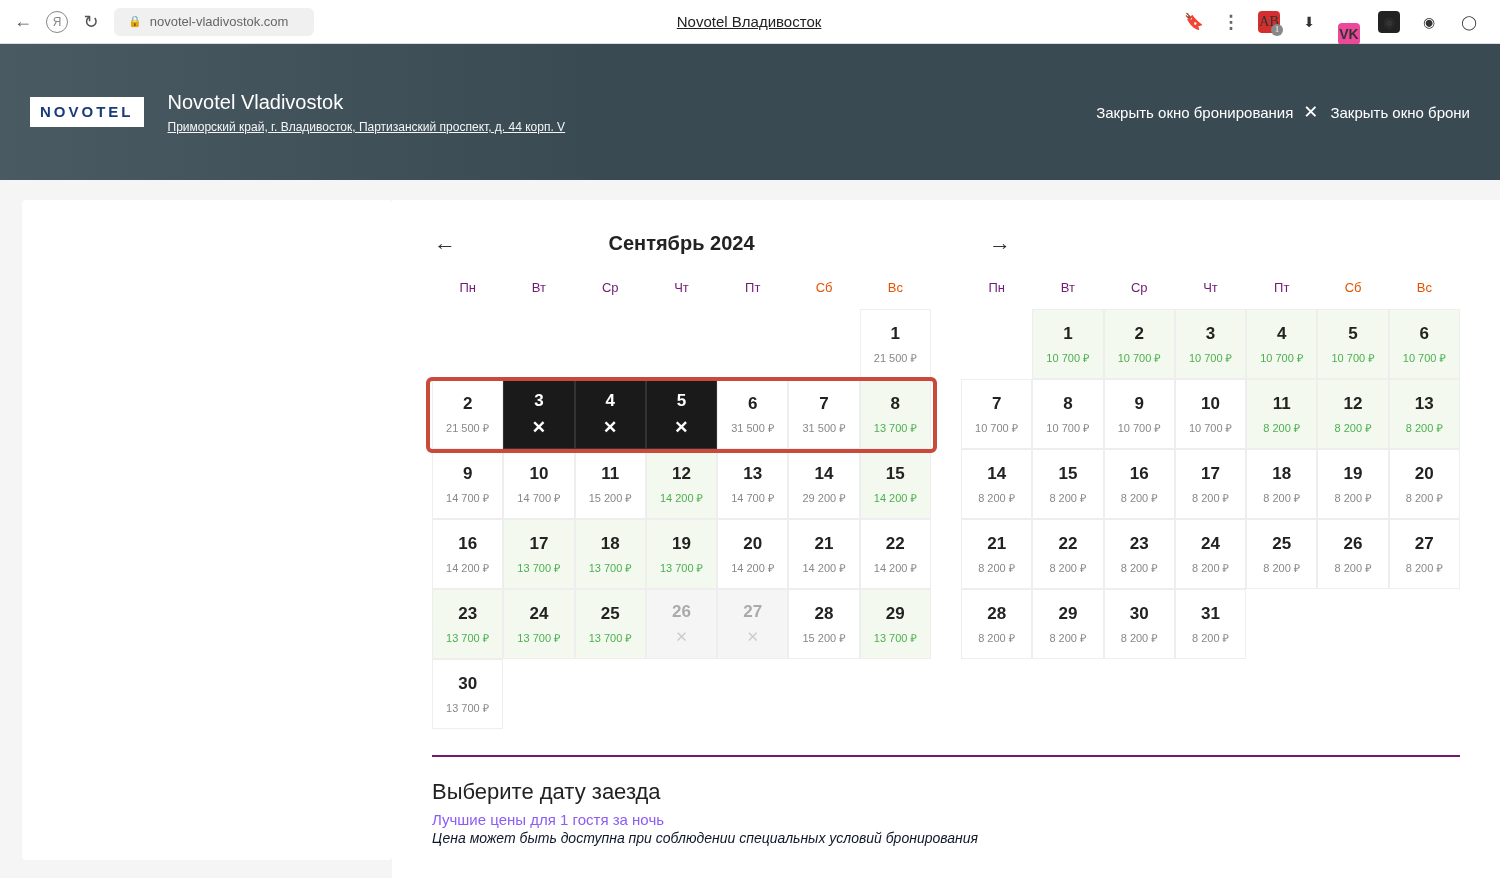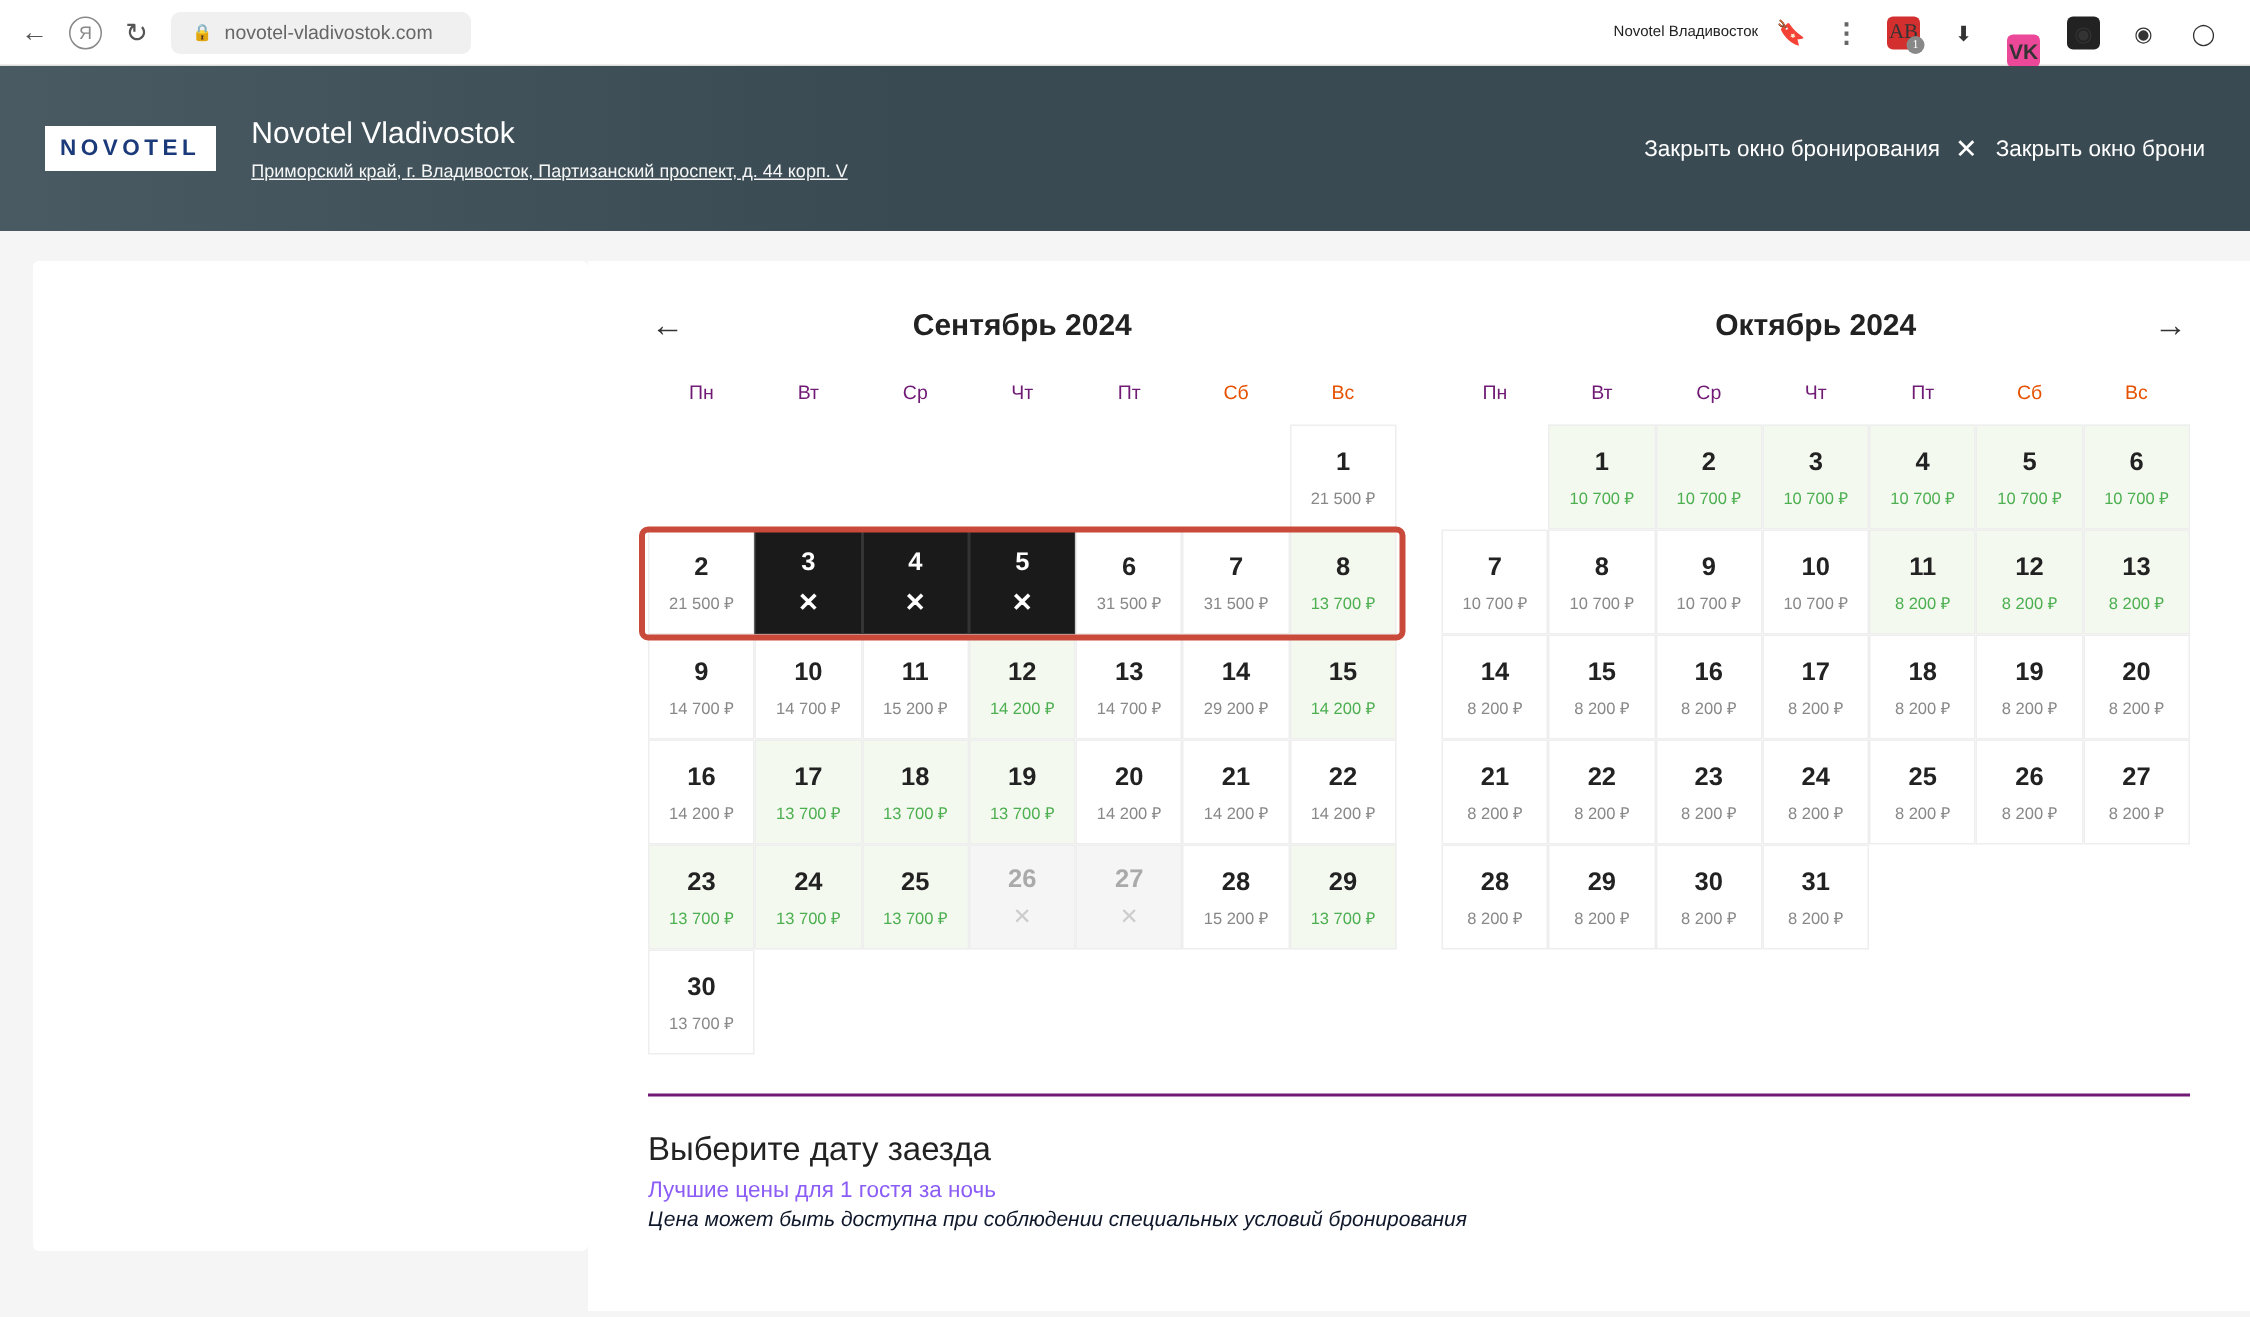--- a/index.html
+++ b/index.html
@@ -2,34 +2,34 @@
 <html><head>
 <meta charset="utf-8">
 <style>
   * { box-sizing: border-box; margin: 0; padding: 0; }
   body { font-family: Arial, Helvetica, sans-serif; width:1500px; height:878px; overflow:hidden; background:#f5f5f5; }
   .browser-bar { height:44px; background:#fff; display:flex; align-items:center; gap:12px; padding:0 12px; border-bottom:1px solid #ddd; }
   .browser-bar .nav-icon { width:22px; height:22px; display:flex; align-items:center; justify-content:center; color:#555; font-size:18px; }
   .browser-bar .circle { width:22px; height:22px; border:1.5px solid #888; border-radius:50%; display:flex; align-items:center; justify-content:center; font-size:12px; color:#888;}
   .url-box { flex:0 0 auto; display:flex; align-items:center; gap:8px; background:#f0f0f0; border-radius:6px; padding:4px 14px; height:28px; color:#666; font-size:13px; min-width:200px;}
   .url-box .lock { font-size:11px; color:#888;}
-  .tab-title { flex:1; text-align:right; font-size:10px; color:#222; }
+  .tab-title { flex:1; text-align:center; font-size:15px; color:#222;text-decoration:underline; }
   .right-icons { display:flex; align-items:center; gap:18px; padding-right:8px;}
   .right-icons .ext-icon { width:22px; height:22px; display:flex; align-items:center; justify-content:center; font-size:14px; color:#333; border-radius:4px;}
   .ext-red { background:#d32f2f; color:#fff; font-size:10px; position:relative; border-radius:50%;font-family:Liberation Serif, serif;}
   .ext-red-badge { position:absolute; bottom:-3px; right:-3px; background:#888; color:#fff; font-size:8px; width:12px; height:12px; border-radius:50%; display:flex; align-items:center; justify-content:center;}
   .ext-green { color:#2e7d32; font-size:20px;}
   .ext-vk { background:#ec4899; color:#fff; font-weight:bold; font-size:11px;margin-top:25px;}
   .ext-dark { background:#222; color:#4caf50; border-radius:50%;}
   .ext-blue { color:#03a9f4; font-size:18px;}
   .ext-cyan { color:#ff5722; font-size:18px;}
   .bookmark { color:#999; font-size:16px;}
   .dots { color:#666; font-size:18px; font-weight:bold;}
   
-  .hero { height:110px; background: linear-gradient(90deg, #4a5a62 0%, #3a4a52 40%, #3a4a52 100%); display:flex; align-items:center; padding:16px 30px; color:#fff; position:relative; overflow:hidden;}
+  .hero { height:136px; background: linear-gradient(90deg, #4a5a62 0%, #3a4a52 40%, #3a4a52 100%); display:flex; align-items:center; padding:16px 30px; color:#fff; position:relative; overflow:hidden;}
   .logo-box { background:#fff; padding:6px 10px; margin-right:24px; }
   .logo-box span { color:#1a3a7a; letter-spacing:3px; font-size:15px; font-weight:600;}
   .hotel-info h1 { font-size:20px; font-weight:500; margin-bottom:6px;}
   .hotel-info .addr { font-size:12px; text-decoration:underline; opacity:.95;}
   .close-book { margin-left:auto; display:flex; align-items:center; gap:12px; font-size:15px;}
   .close-book .cb { display:flex; align-items:center; gap:10px; white-space:nowrap;}
   .close-x { font-size:18px;}
   
   .content-wrap { background:#f5f5f5; padding:20px 0 0 22px; display:flex; gap:0;}
   .left-panel { width:370px; height:660px; background:#fff; border-radius:4px; }
@@ -257,21 +257,20 @@
               <div class="day-num">30</div>
               <div class="day-price">13 700 ₽</div>
             </div>
             <div class="red-box" style="left:-6px; top:68px; width:calc(100% + 12px); height:76px;"></div>
           </div>
       </div>
 
       <div class="month-block">
         <div class="cal-header">
           <div style="width:26px"></div>
-          <div class="cal-title">Октябрь 2024</div>
           <div class="cal-nav">→</div>
         </div>
         <div class="weekdays" id="weekdays-2">
             <div class="weekday">Пн</div>
             <div class="weekday">Вт</div>
             <div class="weekday">Ср</div>
             <div class="weekday">Чт</div>
             <div class="weekday">Пт</div>
             <div class="weekday weekend">Сб</div>
             <div class="weekday weekend">Вс</div>

